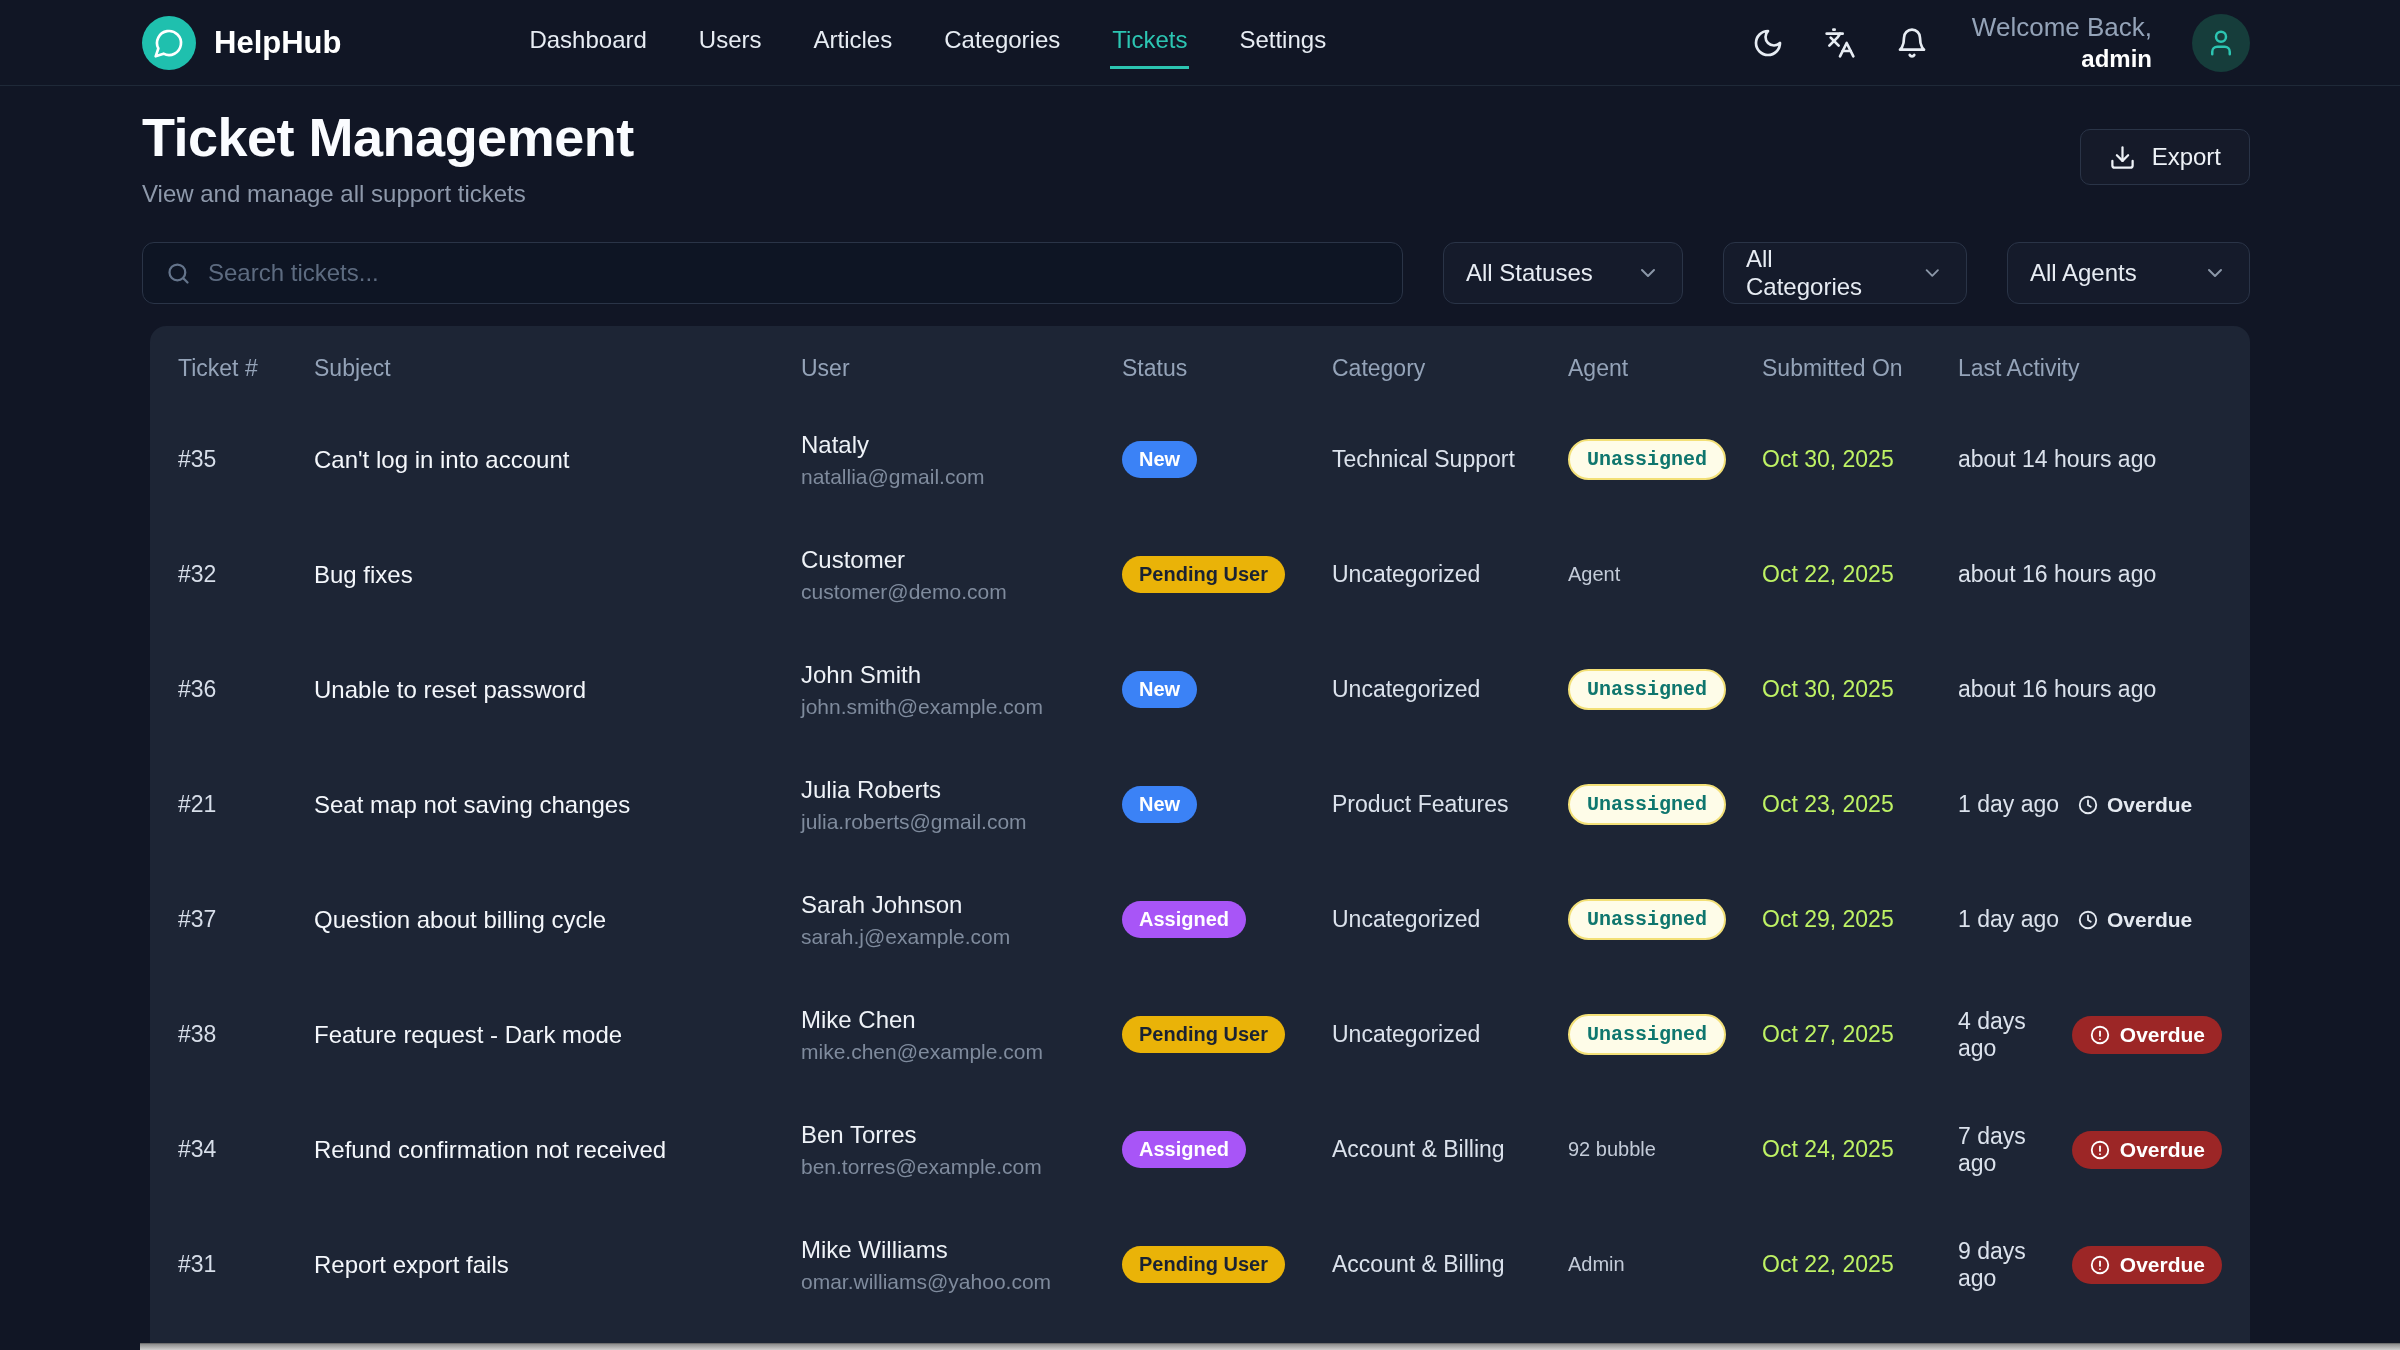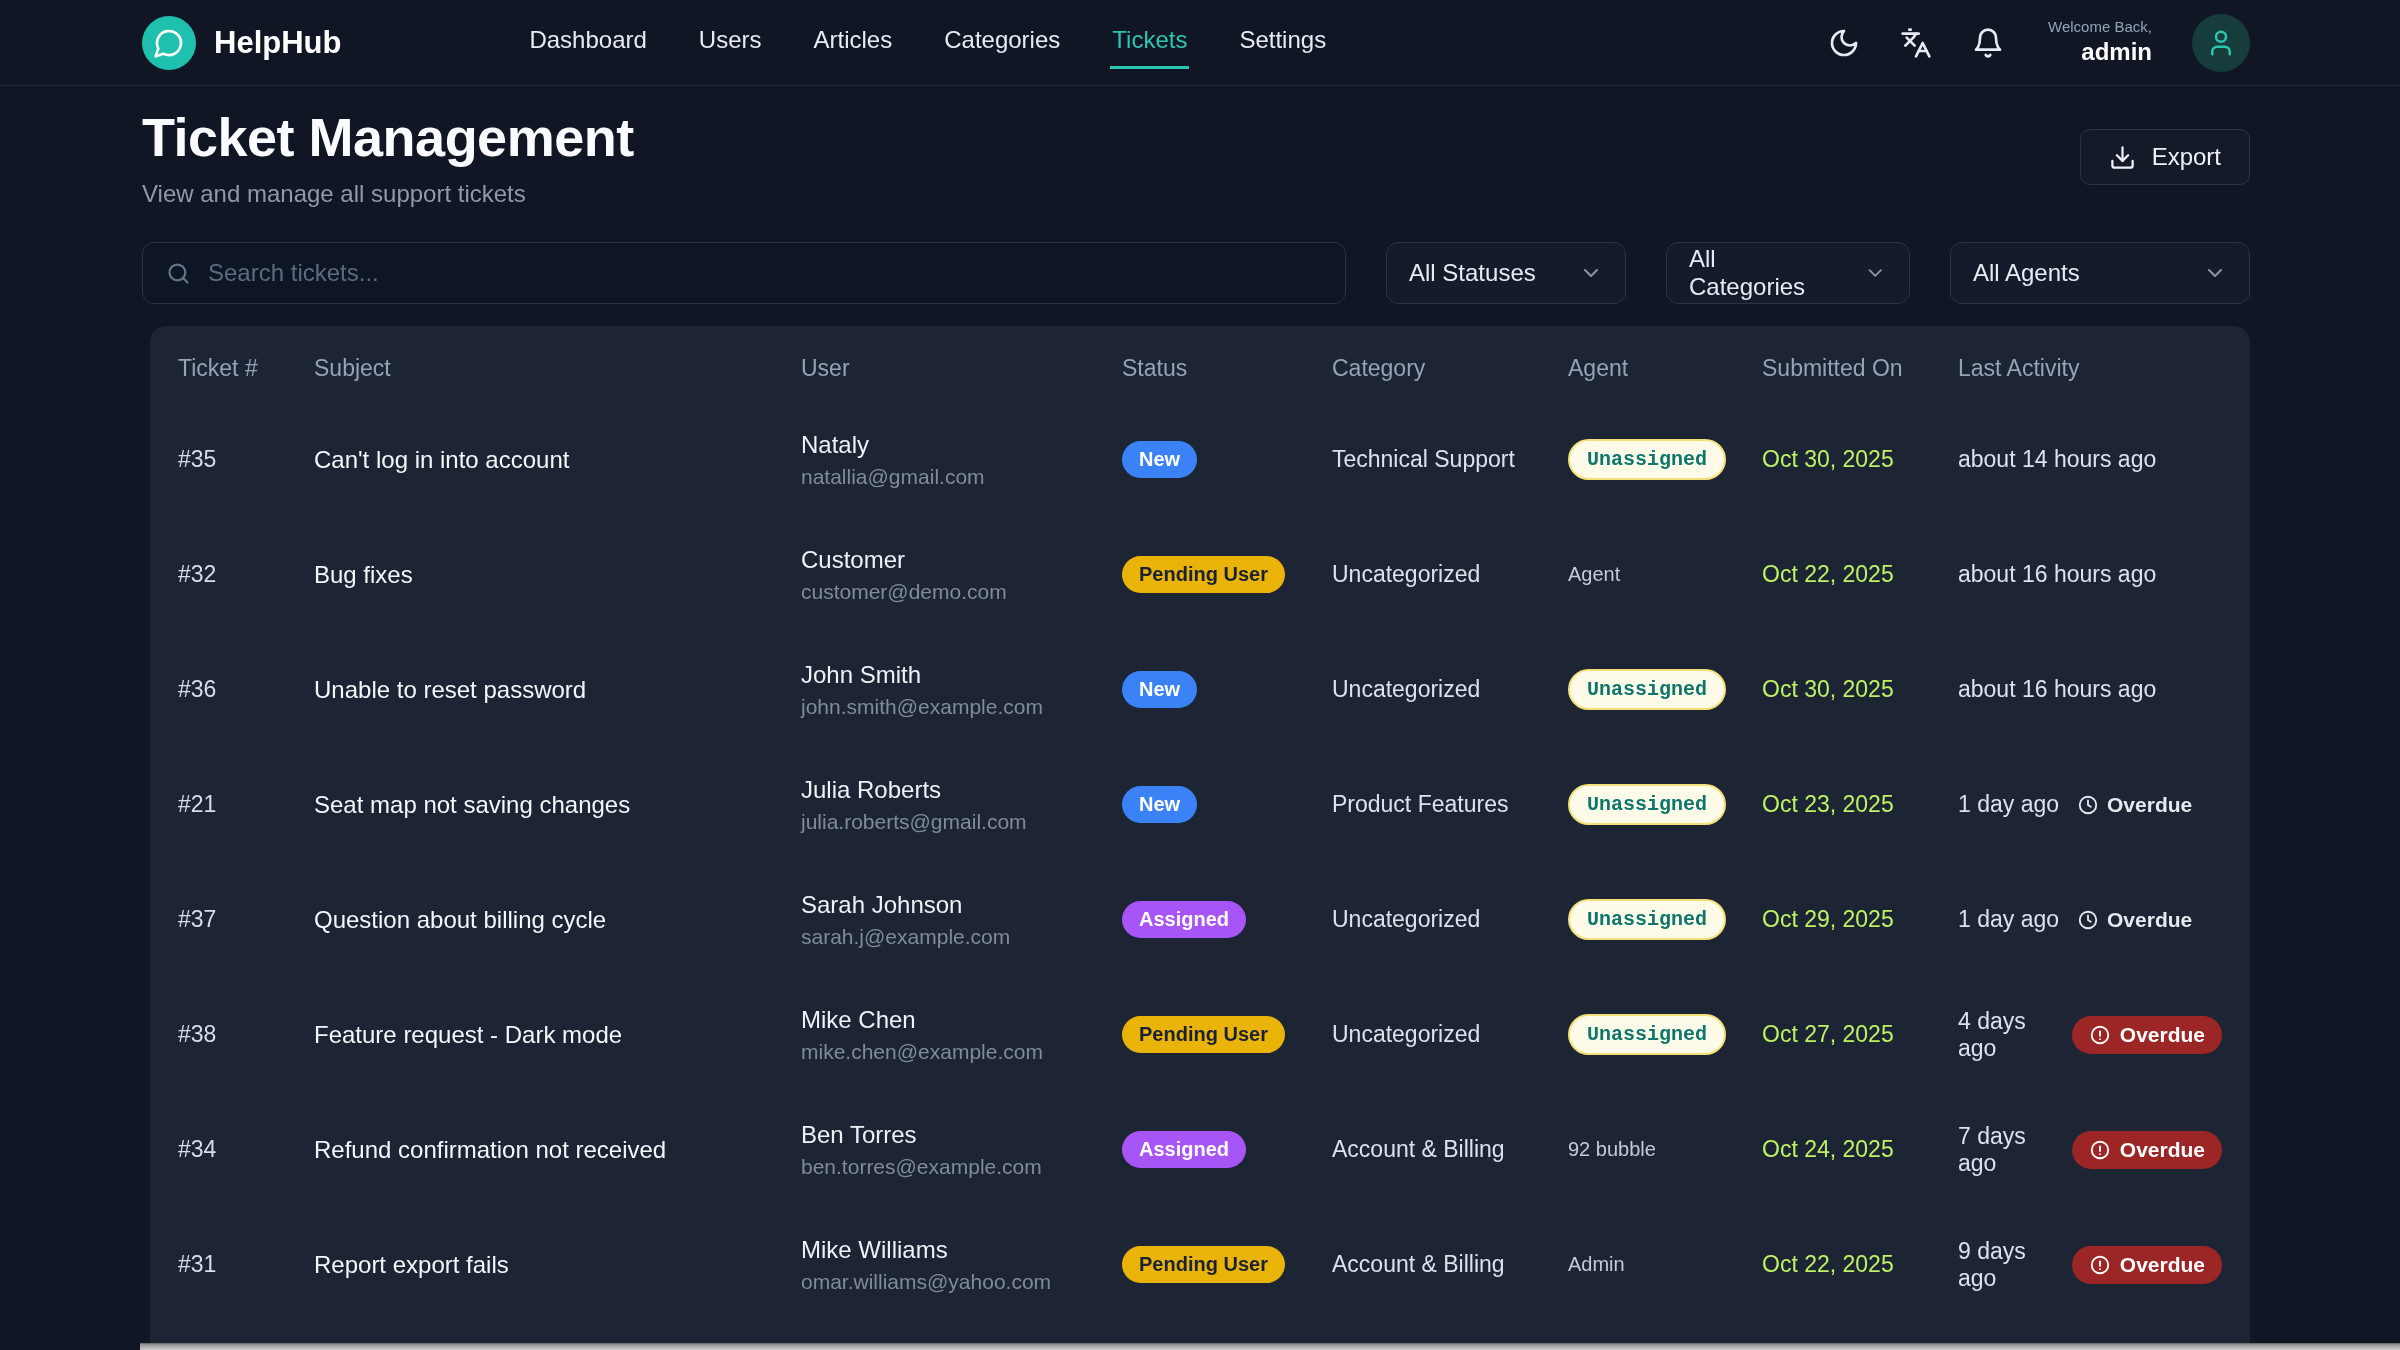--- a/index.html
+++ b/index.html
@@ -29,21 +29,21 @@
   .nav-item {
     font-size:24px; color:#e7ecf3; cursor:pointer;
     padding:10px 2px 12px; border-bottom:3px solid transparent;
   }
   .nav-item.active { color:#2cc5b2; border-bottom-color:#2cc5b2; }
 
   .top-right { margin-left:auto; display:flex; align-items:center; gap:40px; }
   .icon-btn { width:32px; height:32px; cursor:pointer; }
   .icon-btn svg { width:32px; height:32px; stroke:#e7ecf3; fill:none; stroke-width:2; stroke-linecap:round; stroke-linejoin:round; }
   .welcome { text-align:right; line-height:1.25; margin-left:4px; }
-  .welcome-line1 { font-size:15px; color:#94a3b8; }
+  .welcome-line1 { font-size:26px; color:#94a3b8; }
   .welcome-line2 { font-size:24px; color:#ffffff; font-weight:700; }
   .avatar {
     width:58px; height:58px; border-radius:50%; background:#163d3b;
     display:flex; align-items:center; justify-content:center; cursor:pointer;
   }
   .avatar svg { width:30px; height:30px; stroke:#2cc5b2; fill:none; stroke-width:2; stroke-linecap:round; stroke-linejoin:round; }
 
   
   .page { padding:0 150px 0 142px; }
   .hero { display:flex; align-items:center; justify-content:space-between; margin-top:20px; }
@@ -69,21 +69,21 @@
   }
   .search-box input::placeholder { color:#5d6b80; }
   .select {
     height:62px; border:1px solid #2a3447; border-radius:12px; background:#151b2b;
     display:flex; align-items:center; justify-content:space-between;
     padding:0 22px; font-size:24px; color:#e7ecf3; cursor:pointer;
   }
   .select svg { width:24px; height:24px; stroke:#8b97a8; fill:none; stroke-width:2; stroke-linecap:round; stroke-linejoin:round; }
   .sel-statuses { width:240px; }
   .sel-categories { width:244px;gap:35px; }
-  .sel-agents { width:300px; }
+  .sel-agents { width:243px; }
 
   
   .table-panel {
     margin-top:22px; background:#1d2535; border-radius:16px 16px 0 0;
     height:1023px; overflow:hidden; padding:0 28px;margin-left:8px;
   }
   .tgrid { display:grid; grid-template-columns:136px 487px 321px 210px 236px 194px 196px 1fr; align-items:center; }
   .thead { height:76px; }
   .thead .hcell { font-size:23px; color:#94a3b8; padding-top:8px; }
   .trow { height:115px; cursor:pointer; }

